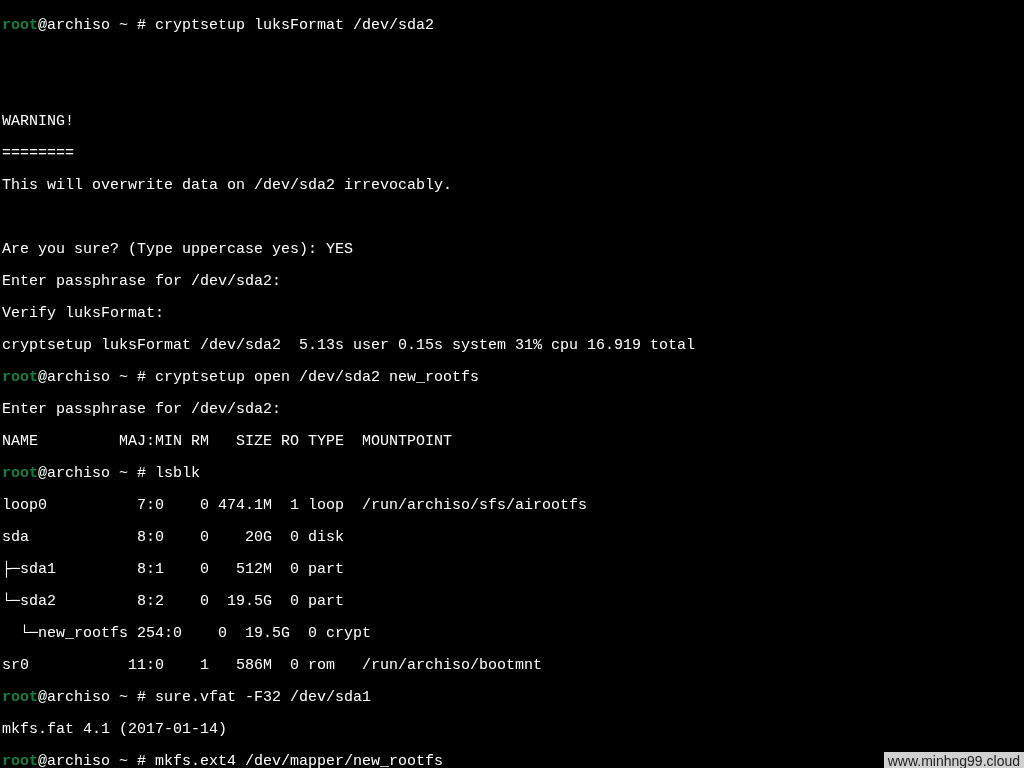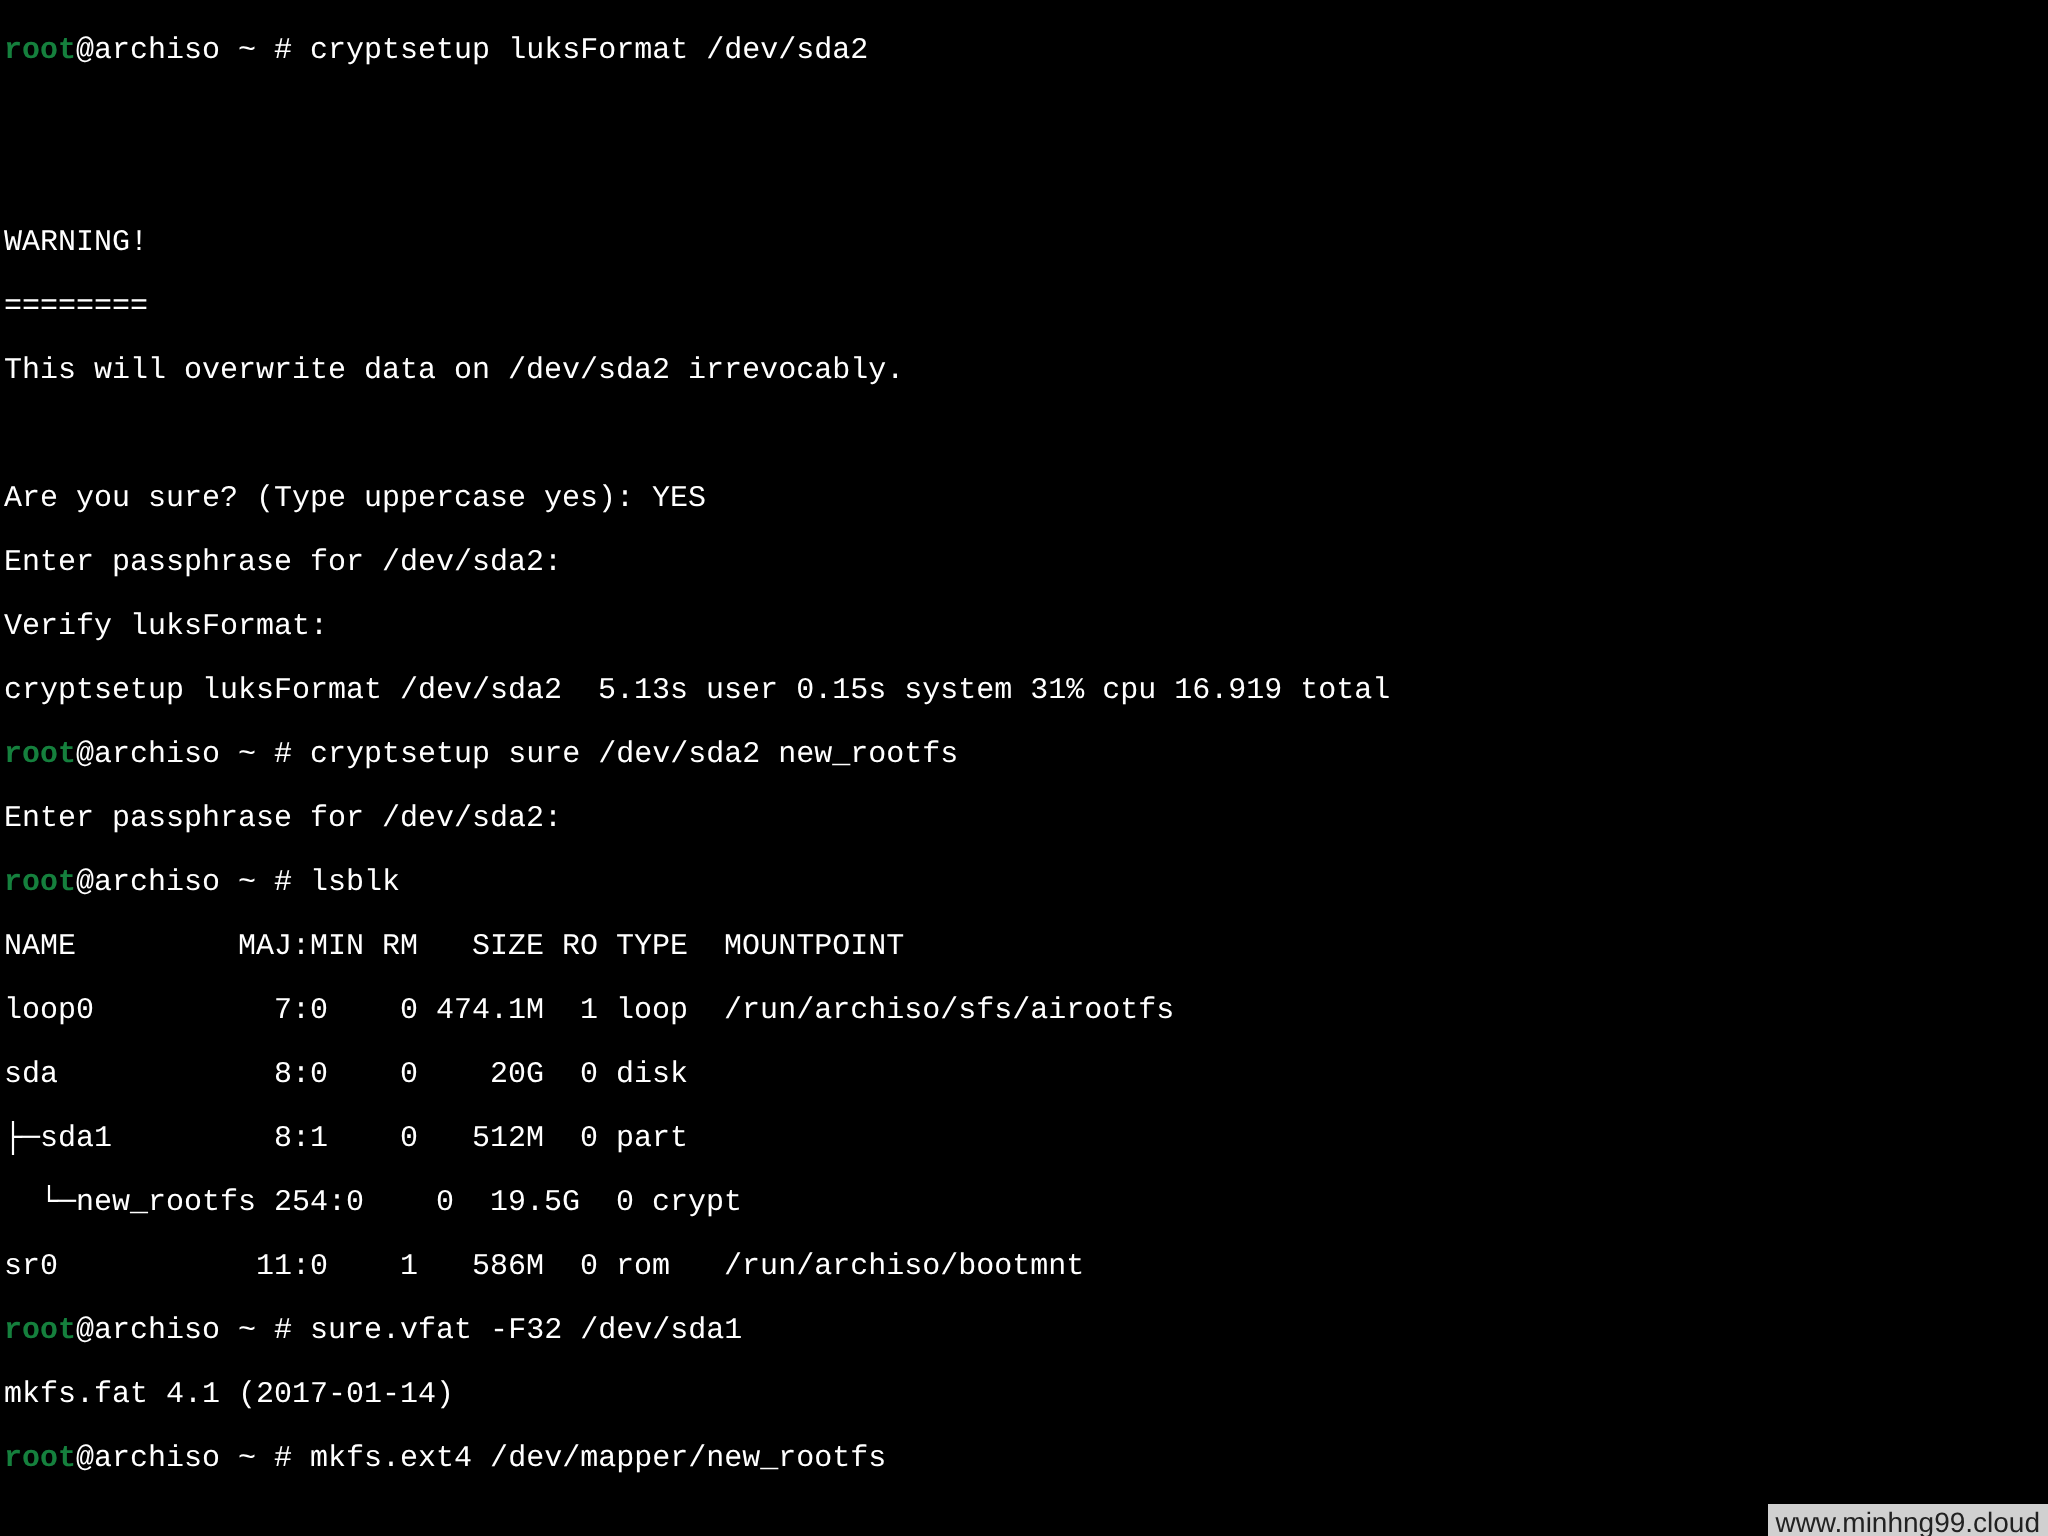--- a/index.html
+++ b/index.html
@@ -40,27 +40,28 @@
 <span class="line"> </span>
 <span class="line"> </span>
 <span class="line">WARNING!</span>
 <span class="line">========</span>
 <span class="line">This will overwrite data on /dev/sda2 irrevocably.</span>
 <span class="line"> </span>
 <span class="line">Are you sure? (Type uppercase yes): YES</span>
 <span class="line">Enter passphrase for /dev/sda2:</span>
 <span class="line">Verify luksFormat:</span>
 <span class="line">cryptsetup luksFormat /dev/sda2  5.13s user 0.15s system 31% cpu 16.919 total</span>
-<span class="line"><span class="red">root</span><span>@archiso ~</span><span> # </span><span>cryptsetup sure /dev/sda2 new_rootfs</span></span>
+<span class="line"><span class="red">root</span><span>@archiso ~</span><span> # </span><span>cryptsetup open /dev/sda2 new_rootfs</span></span>
 <span class="line">Enter passphrase for /dev/sda2:</span>
+<span class="line">NAME         MAJ:MIN RM   SIZE RO TYPE  MOUNTPOINT</span>
 <span class="line"><span class="red">root</span><span>@archiso ~</span><span> # </span><span>lsblk</span></span>
-<span class="line">NAME         MAJ:MIN RM   SIZE RO TYPE  MOUNTPOINT</span>
 <span class="line">loop0          7:0    0 474.1M  1 loop  /run/archiso/sfs/airootfs</span>
 <span class="line">sda            8:0    0    20G  0 disk</span>
 <span class="line">├─sda1         8:1    0   512M  0 part</span>
+<span class="line">└─sda2         8:2    0  19.5G  0 part</span>
 <span class="line">  └─new_rootfs 254:0    0  19.5G  0 crypt</span>
 <span class="line">sr0           11:0    1   586M  0 rom   /run/archiso/bootmnt</span>
 <span class="line"><span class="red">root</span><span>@archiso ~</span><span> # </span><span>sure.vfat -F32 /dev/sda1</span></span>
 <span class="line">mkfs.fat 4.1 (2017-01-14)</span>
 <span class="line"><span class="red">root</span><span>@archiso ~</span><span> # </span><span>mkfs.ext4 /dev/mapper/new_rootfs</span></span>
 
 
 
 
 

